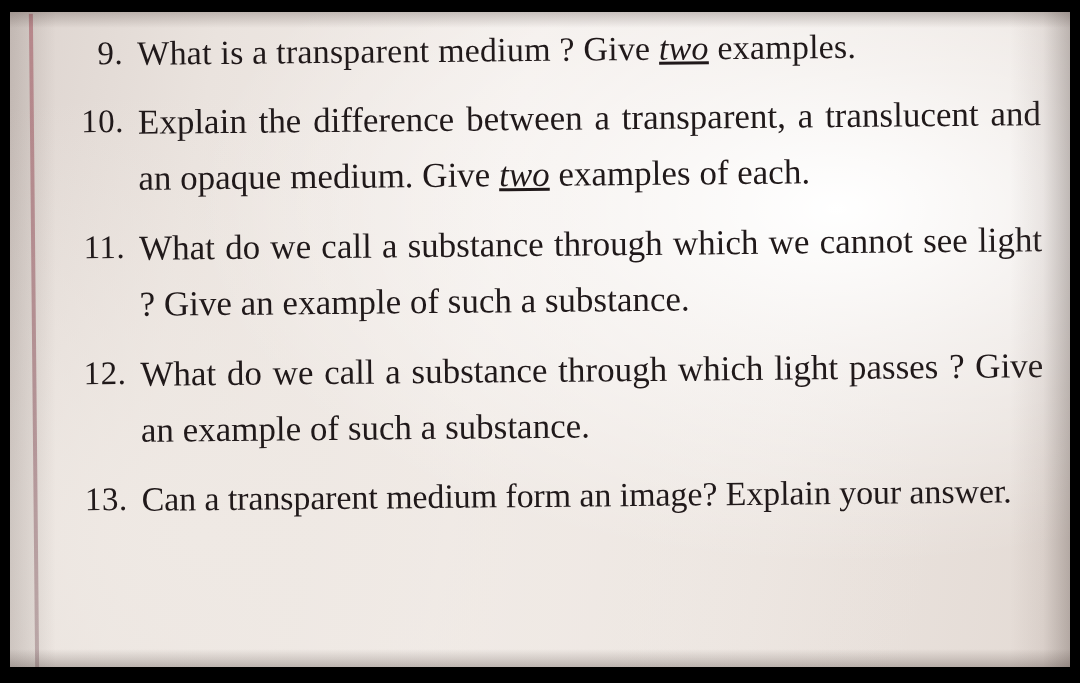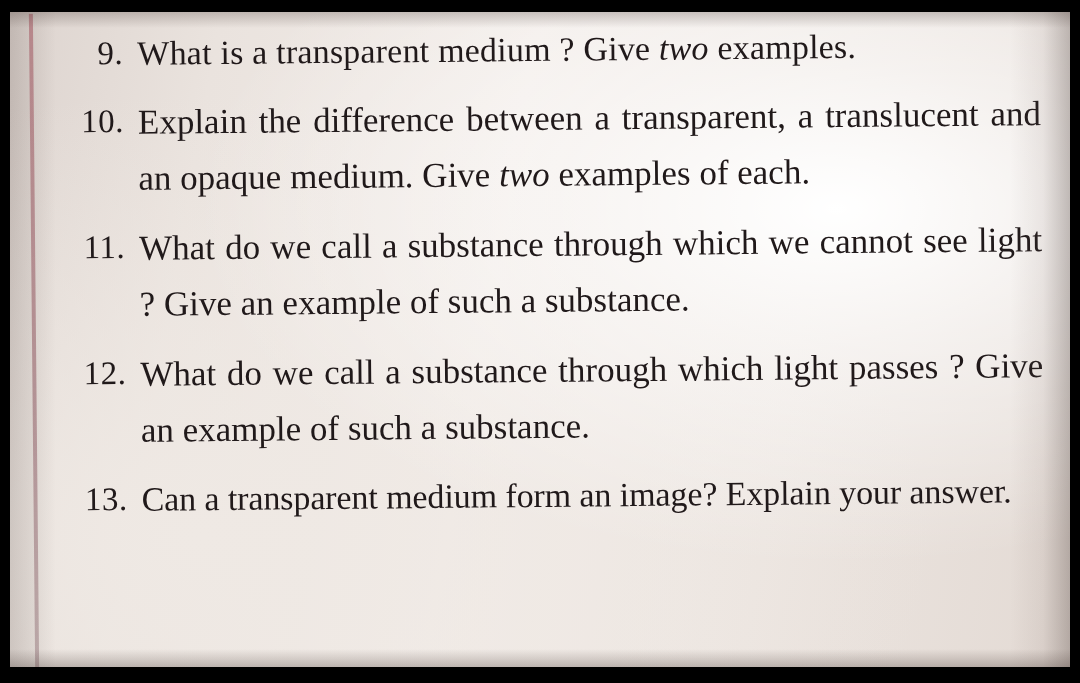--- a/index.html
+++ b/index.html
@@ -95,21 +95,21 @@
   }
   .q-text.nojust { text-align: left; }
 
   
   #q9 .q-text  { font-size: 34px; letter-spacing: 0.2px; }
   #q10 .q-text { font-size: 35px; }
   #q11 .q-text { font-size: 35px; }
   #q12 .q-text { font-size: 35px; }
   #q13 .q-text { font-size: 34px; letter-spacing: -0.1px; }
 
-  .ital { font-style: italic; }
+  .ital { font-style: italic; text-decoration: underline; }
 
   
   #skew-wrap {
     position: absolute;
     left: 0; top: 0; width: 100%; height: 100%;
     transform: rotate(-0.55deg);
     transform-origin: 20% 50%;
   }
   
   #gutter-shade {

